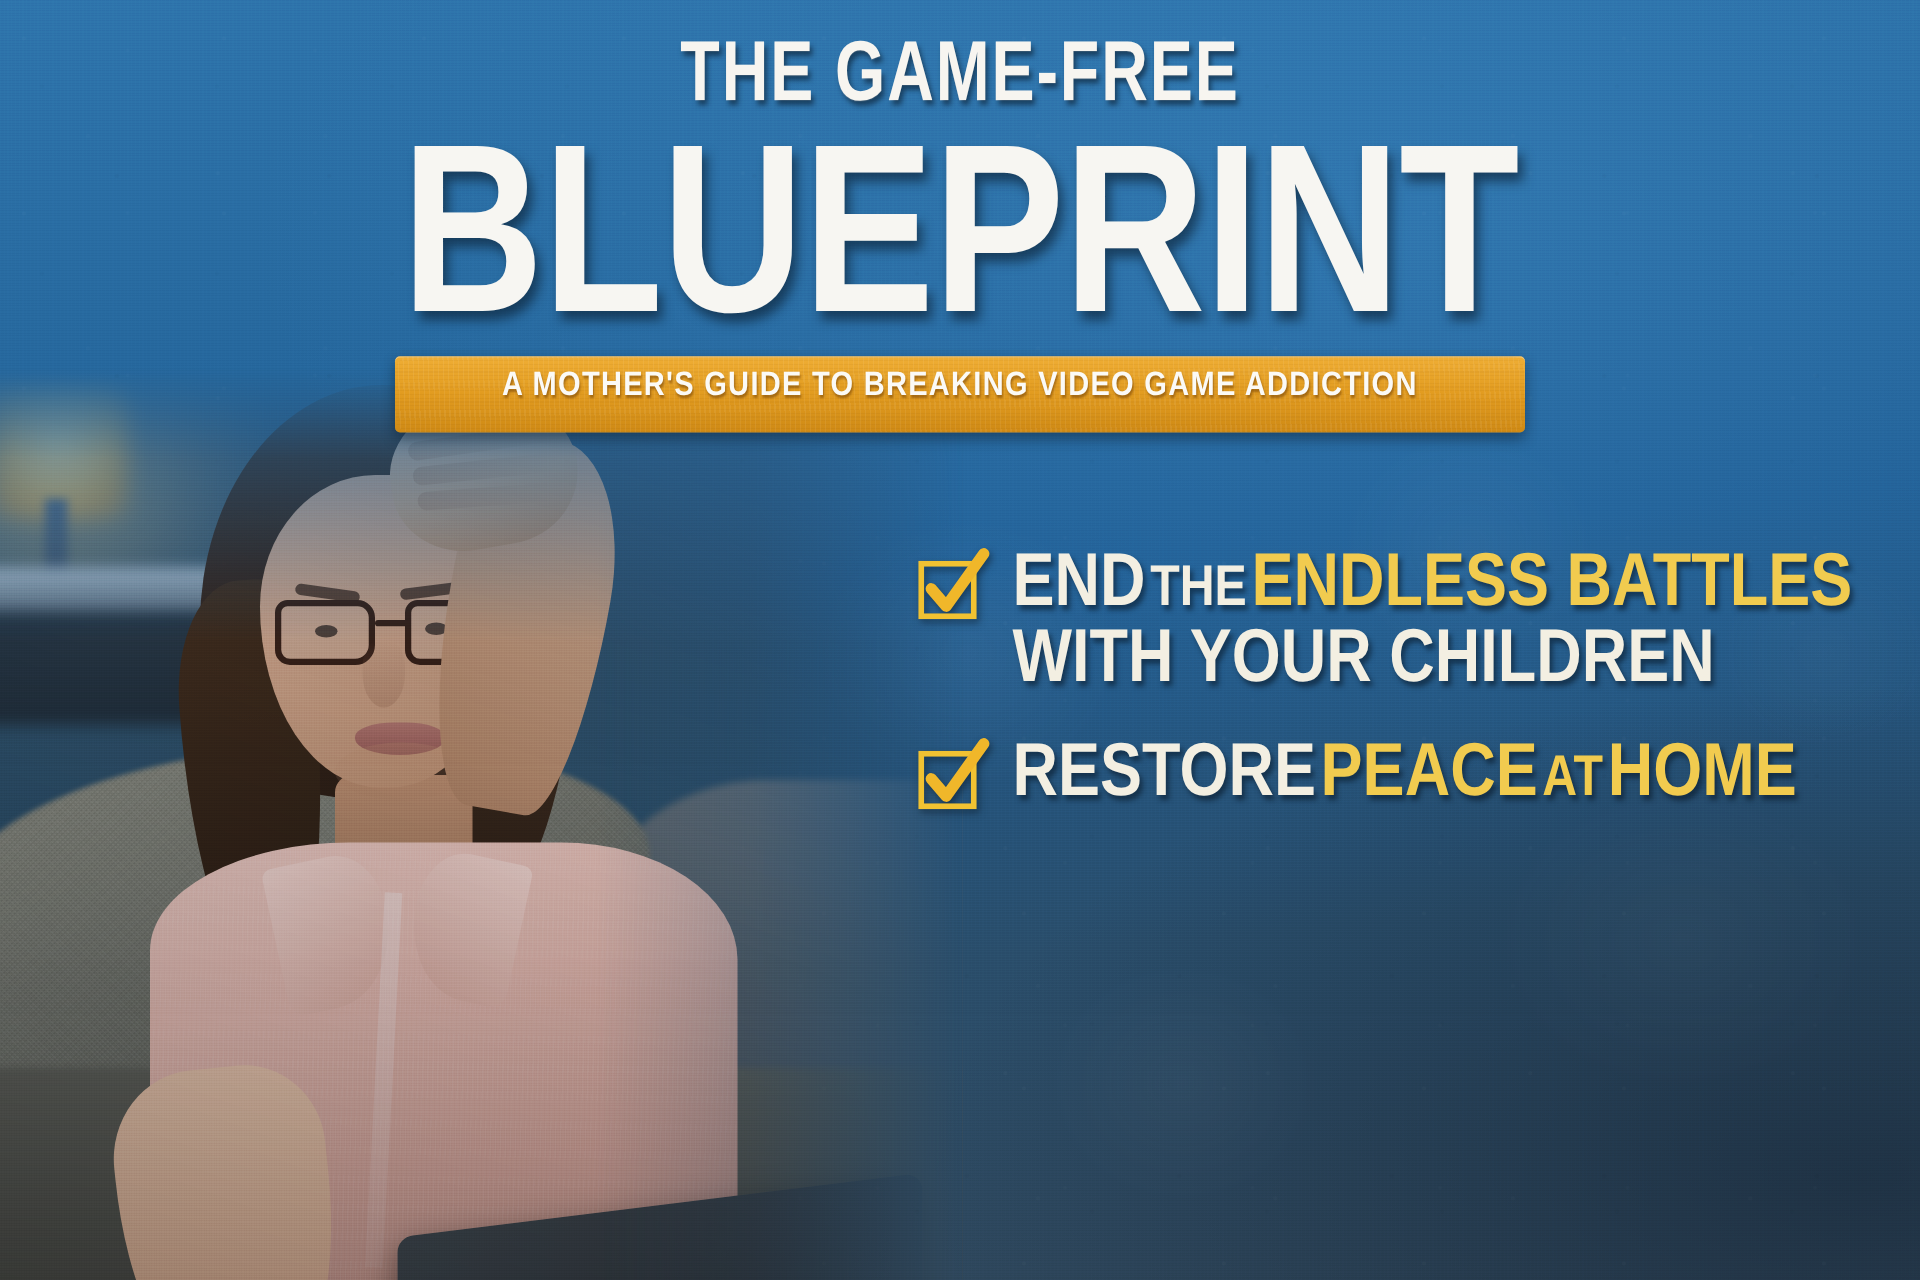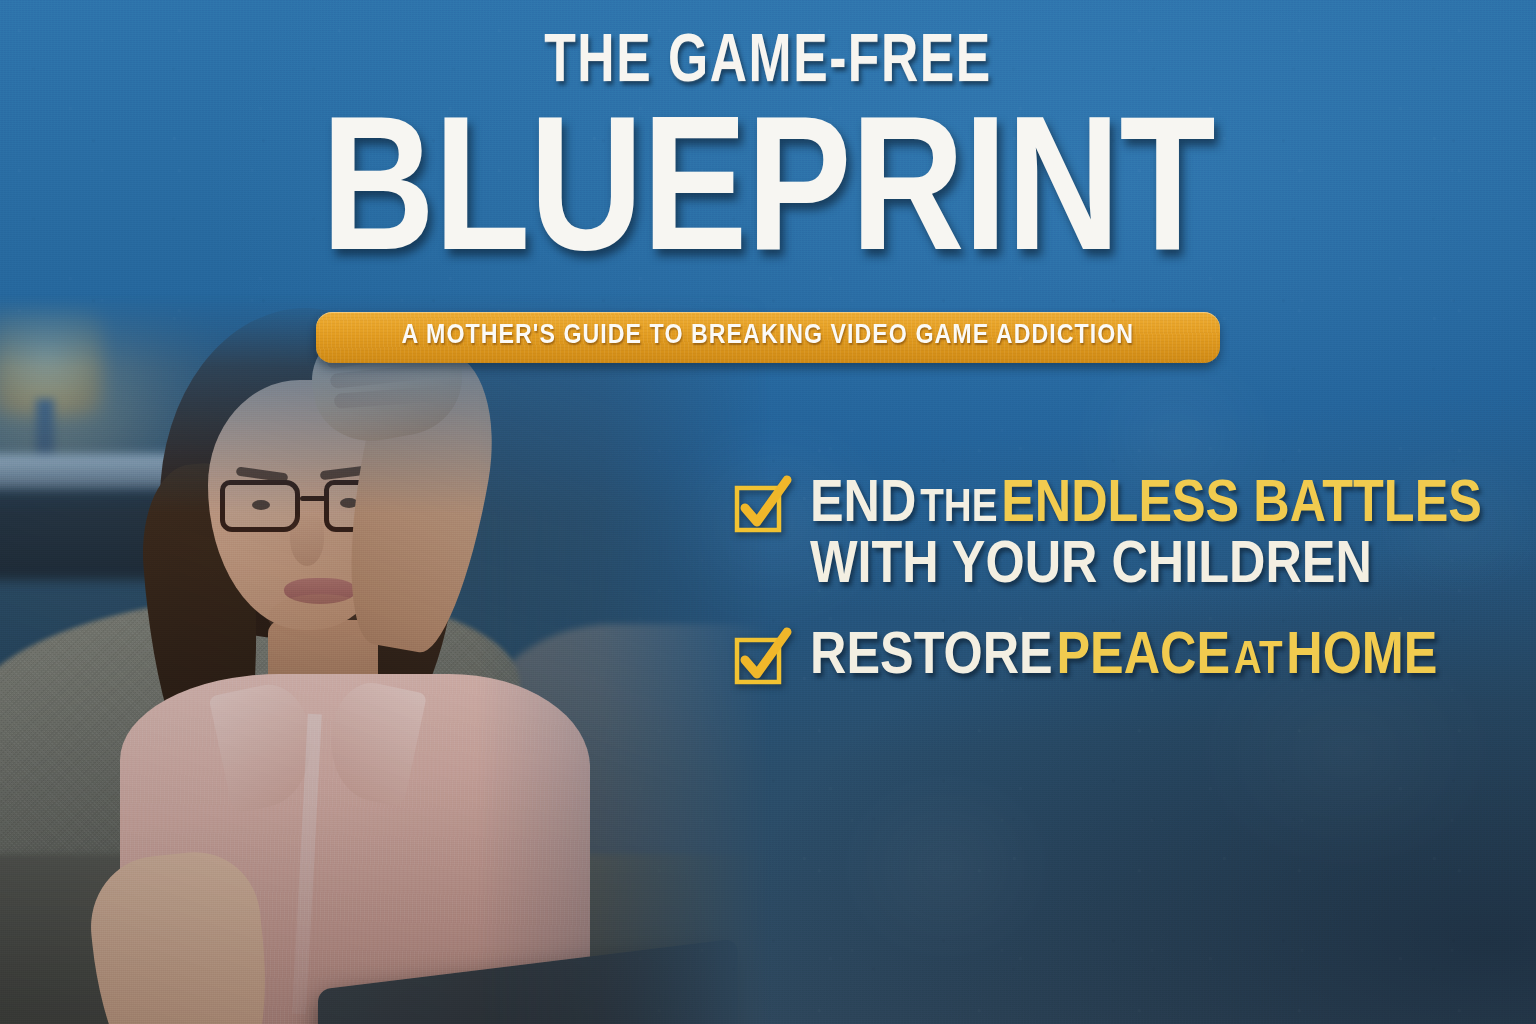--- a/index.html
+++ b/index.html
@@ -275,43 +275,42 @@
     transform:scaleX(.82);
     margin-top:6px;
     text-shadow:5px 7px 9px rgba(8,22,36,.55);
   }
   .banner-wrap{
     display:flex;justify-content:center;margin-top:16px;
   }
   .banner{
     position:relative;
     background:linear-gradient(180deg,#EFAE35 0%,#E39D21 45%,#CF8A15 100%);
-    border-radius:16px;
-    padding:7px 26px 13px;
+    border-radius:4px;
+    padding:7px 26px 23px;
     box-shadow:0 5px 10px rgba(10,26,42,.45), inset 0 1px 0 rgba(255,255,255,.35);
-    margin-top:27px;
   }
   .banner::after{
     content:"";position:absolute;inset:0;border-radius:12px;opacity:.30;
     background-image:repeating-linear-gradient(88deg, rgba(255,255,255,.22) 0 1px, transparent 1px 4px),
                      repeating-linear-gradient(0deg, rgba(120,70,10,.18) 0 1px, transparent 1px 3px);
     pointer-events:none;
   }
   .banner-text{
     position:relative;z-index:2;
     font-family:"Liberation Sans", sans-serif;
     font-weight:bold;font-size:27px;letter-spacing:1.2px;
     color:#FBFAF6;transform:scaleX(.86);display:block;
     text-shadow:1px 2px 2px rgba(110,60,5,.55);
     white-space:nowrap;
   }
 
   
   .bullets{
-    position:absolute;left:734px;top:472px;width:760px;
+    position:absolute;left:734px;top:435px;width:760px;
   }
   .brow{display:flex;align-items:flex-start;margin-bottom:34px;}
   .brow:last-child{margin-bottom:0;}
   .chk{
     position:relative;width:54px;height:54px;flex:0 0 54px;margin-top:8px;
     filter:drop-shadow(2px 3px 3px rgba(8,22,36,.5));
   }
   .chk svg{display:block;width:54px;height:54px;overflow:visible;}
   .btext{
     margin-left:22px;

